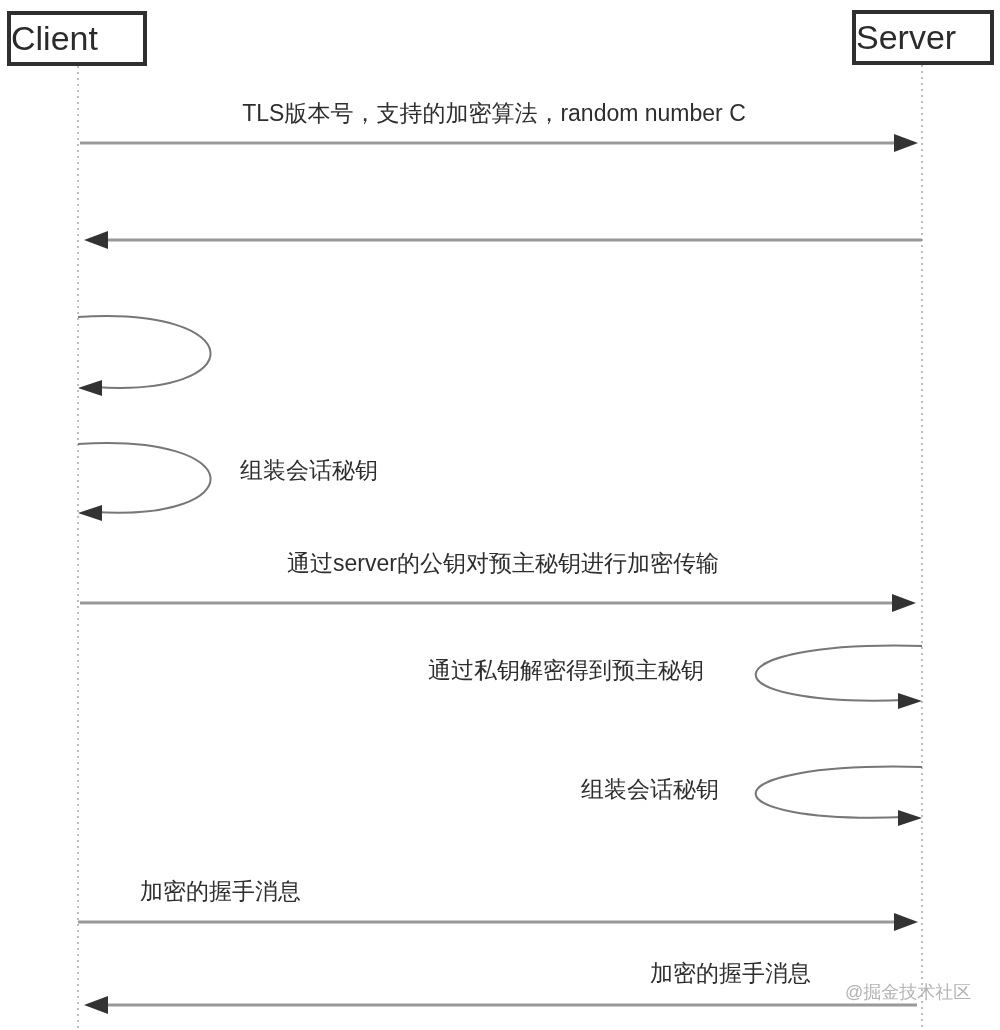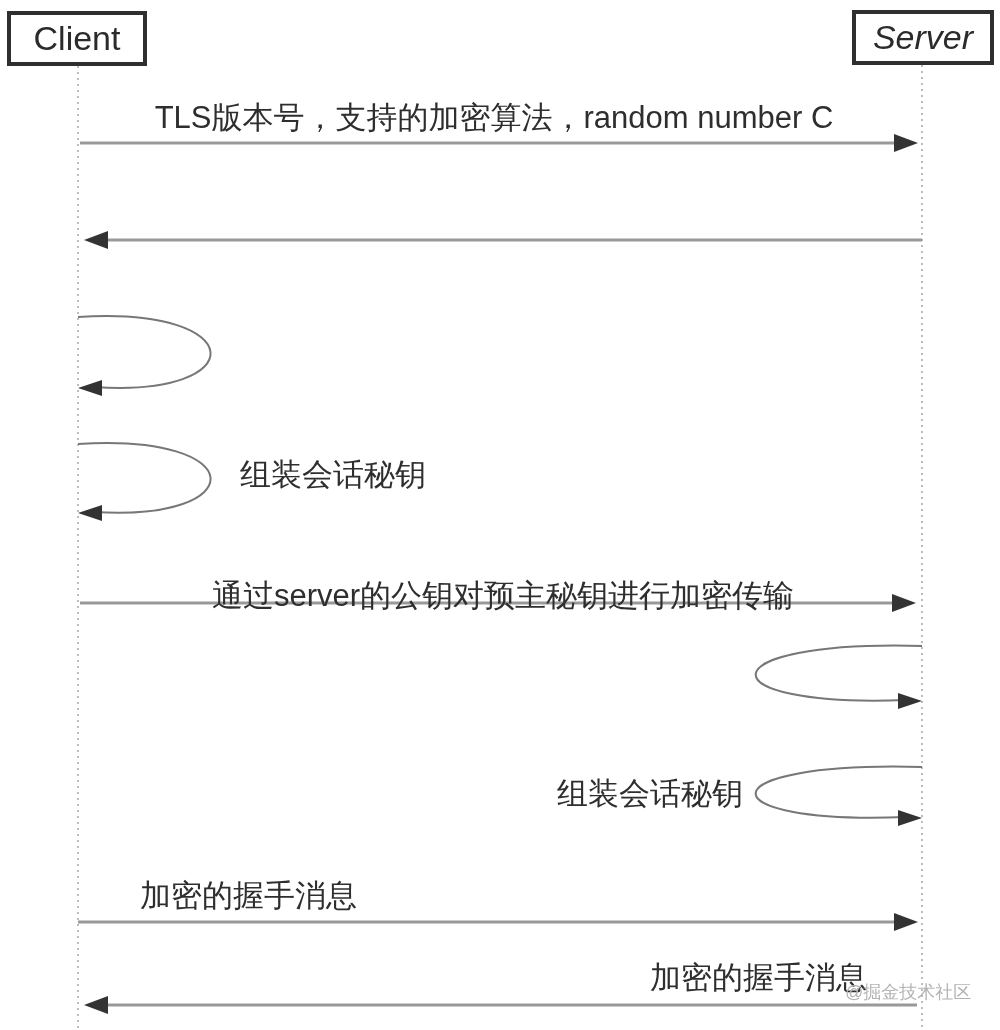--- a/index.html
+++ b/index.html
@@ -8,29 +8,29 @@
     width:1000px;height:1030px;
     background:#ffffff;
     font-family:"Liberation Sans","DejaVu Sans",sans-serif;
     overflow:hidden;
   }
   .layer{position:absolute;left:0;top:0;width:1000px;height:1030px;}
   .actor{
     position:absolute;
     border:4px solid #2f2f2f;
     background:#ffffff;
-    display:flex;align-items:center;justify-content:center;
+    display:flex;align-items:center;
     font-size:34px;color:#2b2b2b;
     box-sizing:border-box;
   }
   .actor-client{left:7px;top:11px;width:140px;height:55px;}
-  .actor-server{left:852px;top:10px;width:142px;height:55px;font-style:italic;}
+  .actor-server{left:852px;top:10px;width:142px;height:55px;}
   .msg-label{
     position:absolute;
-    font-size:31px;color:#2e2e2e;
+    font-size:23px;color:#2e2e2e;
     white-space:nowrap;line-height:1.15;
   }
   .centered{transform:translateX(-50%);}
   .watermark{
     position:absolute;left:845px;top:980px;
     font-size:18px;color:#b3b3b3;white-space:nowrap;
   }
 </style>
 </head>
 <body>
@@ -98,22 +98,23 @@
   <div class="actor actor-server">
     <span>Server</span>
   </div>
 
   <div class="msg-label centered" style="left:494px;top:100px;">TLS版本号，支持的加密算法，random number C</div>
 
 
 
   <div class="msg-label" style="left:240px;top:457px;">组装会话秘钥</div>
 
-  <div class="msg-label centered" style="left:503px;top:550px;margin-top:28px;">通过server的公钥对预主秘钥进行加密传输</div>
+  <div class="msg-label centered" style="left:503px;top:550px;">通过server的公钥对预主秘钥进行加密传输</div>
 
+  <div class="msg-label centered" style="left:566px;top:657px;">通过私钥解密得到预主秘钥</div>
 
   <div class="msg-label centered" style="left:650px;top:776px;">组装会话秘钥</div>
 
   <div class="msg-label" style="left:140px;top:878px;">加密的握手消息</div>
 
   <div class="msg-label" style="left:650px;top:960px;">加密的握手消息</div>
 
   <div class="watermark">@掘金技术社区</div>
 
 </div>

